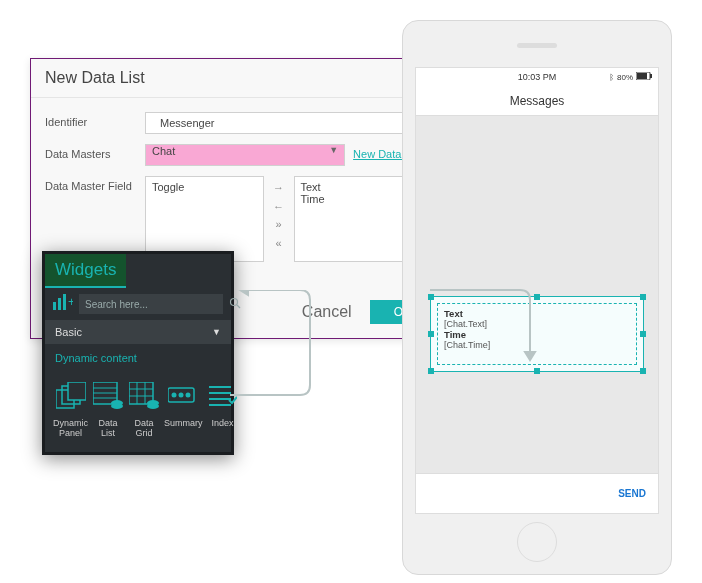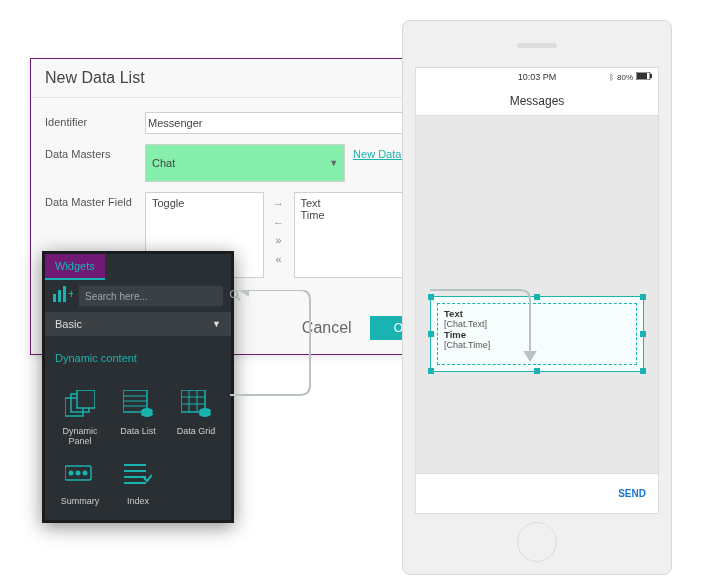--- a/index.html
+++ b/index.html
@@ -4,47 +4,47 @@
 <style>
 *{box-sizing:border-box;margin:0;padding:0;font-family:-apple-system,Segoe UI,Arial,sans-serif}
 body{background:#fff;width:702px;height:583px;position:relative;overflow:hidden}
 .dialog{position:absolute;left:30px;top:58px;width:420px;background:#f8f8f8;border:1px solid #701a75;box-shadow:0 2px 8px rgba(0,0,0,.1)}
 .dialog-hdr{padding:10px 14px;display:flex;justify-content:space-between;align-items:center}
 .dialog-hdr h2{font-size:16px;font-weight:400;color:#444}
 .dialog-icons{display:flex;gap:6px;color:#888;font-size:12px}
 .dialog-body{padding:14px;border-top:1px solid #e5e5e5}
 .row{display:flex;align-items:flex-start;margin-bottom:10px;font-size:11px;color:#555}
 .row-lbl{width:100px;padding-top:4px}
-.txt{flex:1;height:22px;border:1px solid #d0d0d0;background:#fff;padding:0 2px;font-size:11px;color:#444}
-.select{flex:1;display:flex;align-items:center;height:38px;border:1px solid #d0d0d0;background:#86efac;padding:0 6px;font-size:11px;color:#444}
+.txt{flex:1;height:22px;border:1px solid #d0d0d0;background:#fff;padding:0 14px;font-size:11px;color:#444}
+.select{flex:1;display:flex;align-items:flex-start;height:22px;border:1px solid #d0d0d0;background:#f9a8d4;padding:0 6px;font-size:11px;color:#444}
 .sel-arrow{margin-left:auto;font-size:9px;color:#666}
 .link{color:#19b3b1;text-decoration:underline;font-size:11px;margin-left:8px;white-space:nowrap;padding-top:4px}
 .lists-row{display:flex;gap:7px}
 .listbox{flex:1;height:86px;border:1px solid #d0d0d0;background:#fff;padding:4px 6px;font-size:11px;color:#444}
 .arrow-col{display:flex;flex-direction:column;gap:3px;color:#888;font-size:11px;padding-top:2px}
 .arrow-btn{width:16px;height:16px;display:flex;align-items:center;justify-content:center;cursor:pointer}
 .dialog-ftr{display:flex;justify-content:flex-end;gap:10px;padding:12px 14px;align-items:center}
 .btn-cancel{color:#666;font-size:16px;cursor:pointer;padding:5px 8px}
 .btn-ok{background:#19b3b1;color:#fff;font-size:12px;padding:5px 24px;cursor:pointer;border:none}
 
 .widgets{position:absolute;left:42px;top:251px;width:192px;background:#2a2f33;box-shadow:0 4px 18px rgba(0,0,0,.45);color:#ccc;border:3px solid #1a1d20}
-.wg-tab{background:#701a75;padding:6px 10px;font-size:11px;color:#19b3b1;border-bottom:2px solid #19b3b1;display:inline-block}
+.wg-tab{background:#14532d;padding:6px 10px;font-size:17px;color:#19b3b1;border-bottom:2px solid #19b3b1;display:inline-block}
 .wg-toolbar{display:flex;align-items:center;padding:6px 8px;gap:6px}
 .chart-ico{color:#19b3b1;font-size:16px}
 .wg-search{flex:1;background:#3a4044;border:none;height:20px;padding:0 6px;font-size:10px;color:#ccc}
 .wg-search::placeholder{color:#9aa}
 .mag{color:#9aa;font-size:12px}
 .wg-cat{background:#3a4044;padding:6px 10px;font-size:11px;display:flex;justify-content:space-between;align-items:center;color:#ddd}
-.wg-section{padding:16px 10px;color:#19b3b1;font-size:11px}
-.wg-grid{display:grid;grid-template-columns:repeat(3,1fr);gap:4px;padding:4px 8px 10px}
+.wg-section{padding:8px 10px;color:#19b3b1;font-size:11px}
+.wg-grid{display:grid;grid-template-columns:repeat(5,1fr);gap:4px;padding:4px 8px 10px}
 .wg-item{display:flex;flex-direction:column;align-items:center;gap:6px;padding:4px 0;cursor:pointer}
 .wg-icon{width:32px;height:32px;display:flex;align-items:center;justify-content:center}
 .wg-lbl{font-size:9px;color:#ccc;text-align:center}
 
-.phone{position:absolute;right:30px;top:20px;width:270px;height:555px;background:#f0f0f0;border:1px solid #d8d8d8;border-radius:8px;padding:46px 12px 60px}
+.phone{position:absolute;right:30px;top:20px;width:270px;height:555px;background:#f0f0f0;border:1px solid #d8d8d8;border-radius:16px;padding:46px 12px 60px}
 .speaker{position:absolute;top:22px;left:50%;transform:translateX(-50%);width:40px;height:5px;background:#ddd;border-radius:3px}
 .home{position:absolute;bottom:12px;left:50%;transform:translateX(-50%);width:40px;height:40px;border:1px solid #ddd;border-radius:50%}
 .screen{background:#e8e8e8;height:100%;border:1px solid #ddd;position:relative}
 .status{height:18px;background:#fff;display:flex;align-items:center;justify-content:center;font-size:9px;color:#333;position:relative}
 .status-r{position:absolute;right:6px;display:flex;align-items:center;gap:3px;font-size:8px}
 .nav{height:30px;background:#fff;display:flex;align-items:center;justify-content:center;font-size:12px;color:#333;border-bottom:1px solid #ddd}
 .canvas{position:relative;height:calc(100% - 88px)}
 .dl-box{position:absolute;left:14px;top:180px;right:14px;height:76px;border:1px solid #19b3b1;background:#f5fdfd}
 .dl-inner{margin:6px;height:calc(100% - 12px);border:1px dashed #19b3b1;padding:4px 6px;font-size:9px;color:#555}
 .dl-inner b{font-size:9.5px;color:#333}

